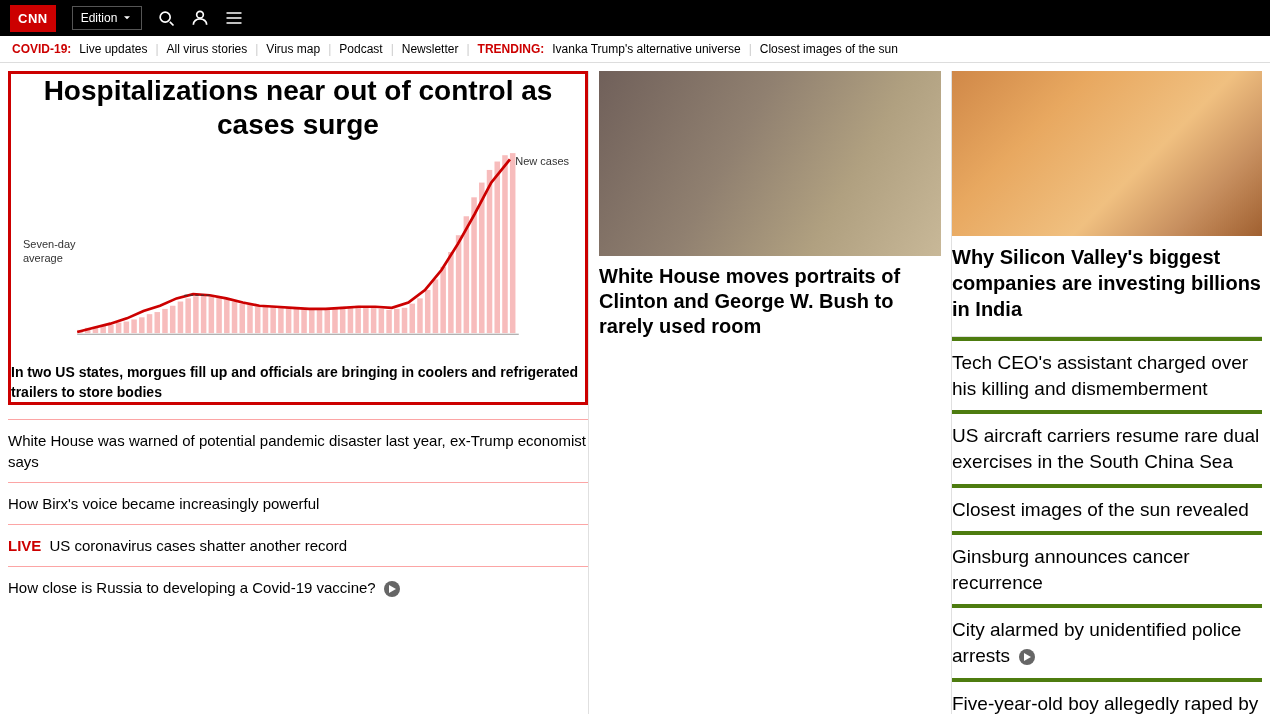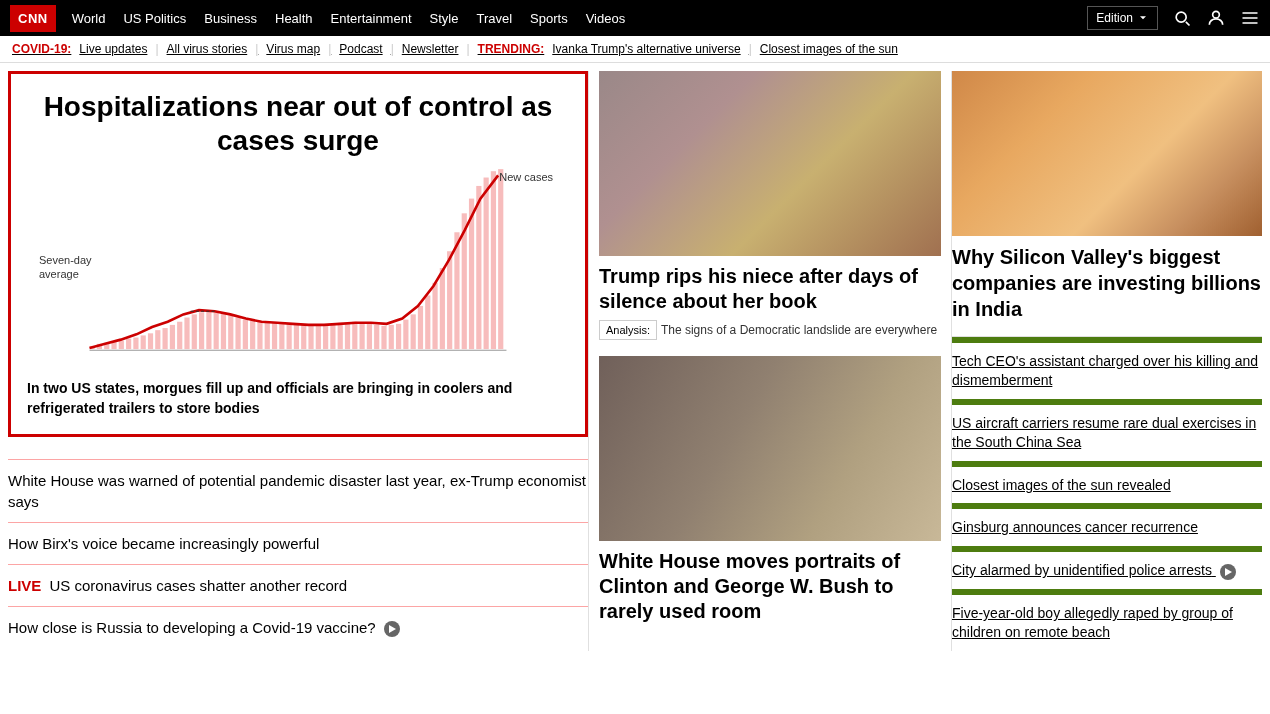--- a/index.html
+++ b/index.html
@@ -59,21 +59,20 @@
     
     .ticker-bar {
       background: #fff;
       border-bottom: 1px solid #ddd;
       display: flex;
       align-items: center;
       padding: 6px 12px;
       gap: 8px;
       font-size: 12px;
       flex-wrap: wrap;
-      text-decoration: underline;
     }
     .ticker-bar .covid-label {
       color: #cc0000;
       font-weight: 700;
     }
     .ticker-bar a {
       color: #000;
       text-decoration: none;
     }
     .ticker-bar .sep {
@@ -94,22 +93,21 @@
 
     
     .col-left {
       width: 580px;
       flex-shrink: 0;
     }
 
     
     .hero-story {
       border: 3px solid #cc0000;
-      padding: 16px;
-      margin-bottom: 22px;
+      margin-bottom: 14px;
       position: relative;
     }
     .hero-title {
       font-size: 28px;
       font-weight: 800;
       line-height: 1.2;
       margin-bottom: 10px;
       text-align: center;
     }
 
@@ -236,26 +234,25 @@
       margin-bottom: 8px;
     }
     .right-main-title {
       font-size: 20px;
       font-weight: 800;
       line-height: 1.3;
       border-bottom: 1px solid #e0e0e0;
       padding-bottom: 14px;
     }
     .right-story {
-      border-top: 6px solid #4d7c0f;
+      border-top: 4px solid #4d7c0f;
       padding: 9px 0;
-      font-size: 14px;
+      font-size: 19px;
       font-weight: 500;
       line-height: 1.35;
-      text-decoration: underline;
     }
     .right-story .play-icon {
       display: inline-block;
       width: 16px;
       height: 16px;
       background: #666;
       border-radius: 50%;
       vertical-align: middle;
       margin-left: 4px;
       position: relative;
@@ -268,31 +265,20 @@
       border-style: solid;
       border-width: 4px 0 4px 7px;
       border-color: transparent transparent transparent #fff;
     }
   </style>
 </head>
 <body>
 
 <nav class="navbar">
   <div class="cnn-logo">CNN</div>
-  <div class="nav-links">
-    <a>World</a>
-    <a>US Politics</a>
-    <a>Business</a>
-    <a>Health</a>
-    <a>Entertainment</a>
-    <a>Style</a>
-    <a>Travel</a>
-    <a>Sports</a>
-    <a>Videos</a>
-  </div>
   <div class="nav-right">
     <div class="edition-btn">
       <span>Edition</span>
       <svg class="nav-icon" viewBox="0 0 20 20" style="width:12px;height:12px;fill:#fff">
           <path d="M5 7l5 5 5-5z"></path>
         </svg>
     </div>
     <svg class="nav-icon" viewBox="0 0 24 24">
         <path d="M21 21l-4.35-4.35M17 11A6 6 0 1 1 5 11a6 6 0 0 1 12 0z" stroke="#fff" stroke-width="2" fill="none"></path>
       </svg>
@@ -421,28 +407,20 @@
       <span>US coronavirus cases shatter another record</span>
     </div>
     <div class="small-story">
       <span>How close is Russia to developing a Covid-19 vaccine?</span>
       <span class="play-icon"></span>
     </div>
   </div>
 
   <div class="col-mid">
 
-    <div class="mid-top-story">
-      <div class="story-image trump-img" style="background: linear-gradient(135deg, #9a8888 0%, #b09090 30%, #c8b070 60%, #a07050 100%);"></div>
-      <div class="mid-story-title">Trump rips his niece after days of silence about her book</div>
-      <div>
-        <span class="analysis-tag">Analysis:</span>
-        <span class="analysis-text">The signs of a Democratic landslide are everywhere</span>
-      </div>
-    </div>
 
     <div class="mid-top-story">
       <div class="story-image wh-img" style="background: linear-gradient(120deg, #70605a 0%, #908070 40%, #b0a080 70%, #c8b898 100%);"></div>
       <div class="mid-story-title">White House moves portraits of Clinton and George W. Bush to rarely used room</div>
     </div>
   </div>
 
   <div class="col-right">
     <div class="right-top-image" style="background: linear-gradient(135deg, #d08848 0%, #e8a860 30%, #f0c080 60%, #c89060 80%, #a06030 100%);"></div>
     <div class="right-main-title">Why Silicon Valley's biggest companies are investing billions in India</div>

